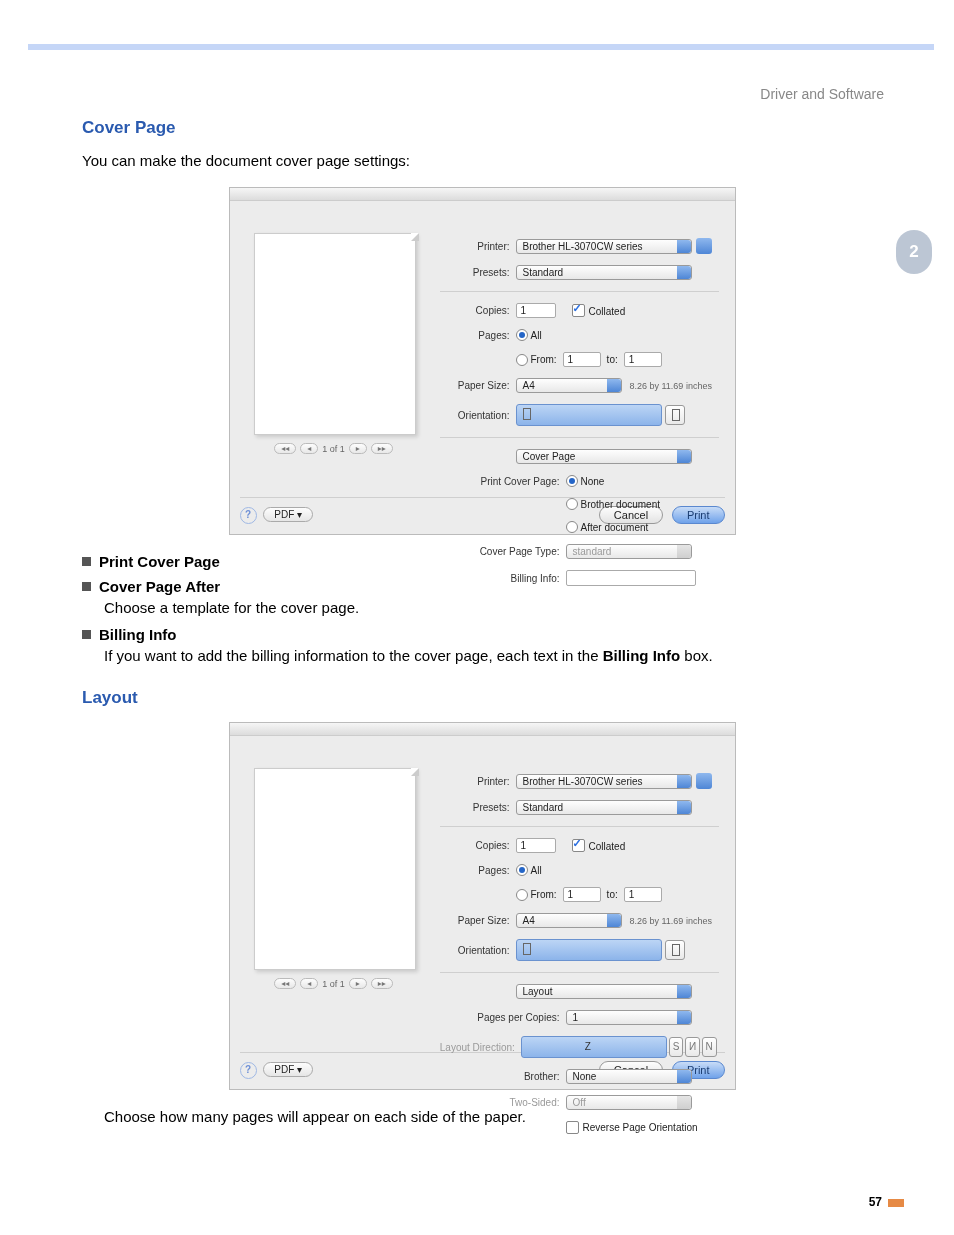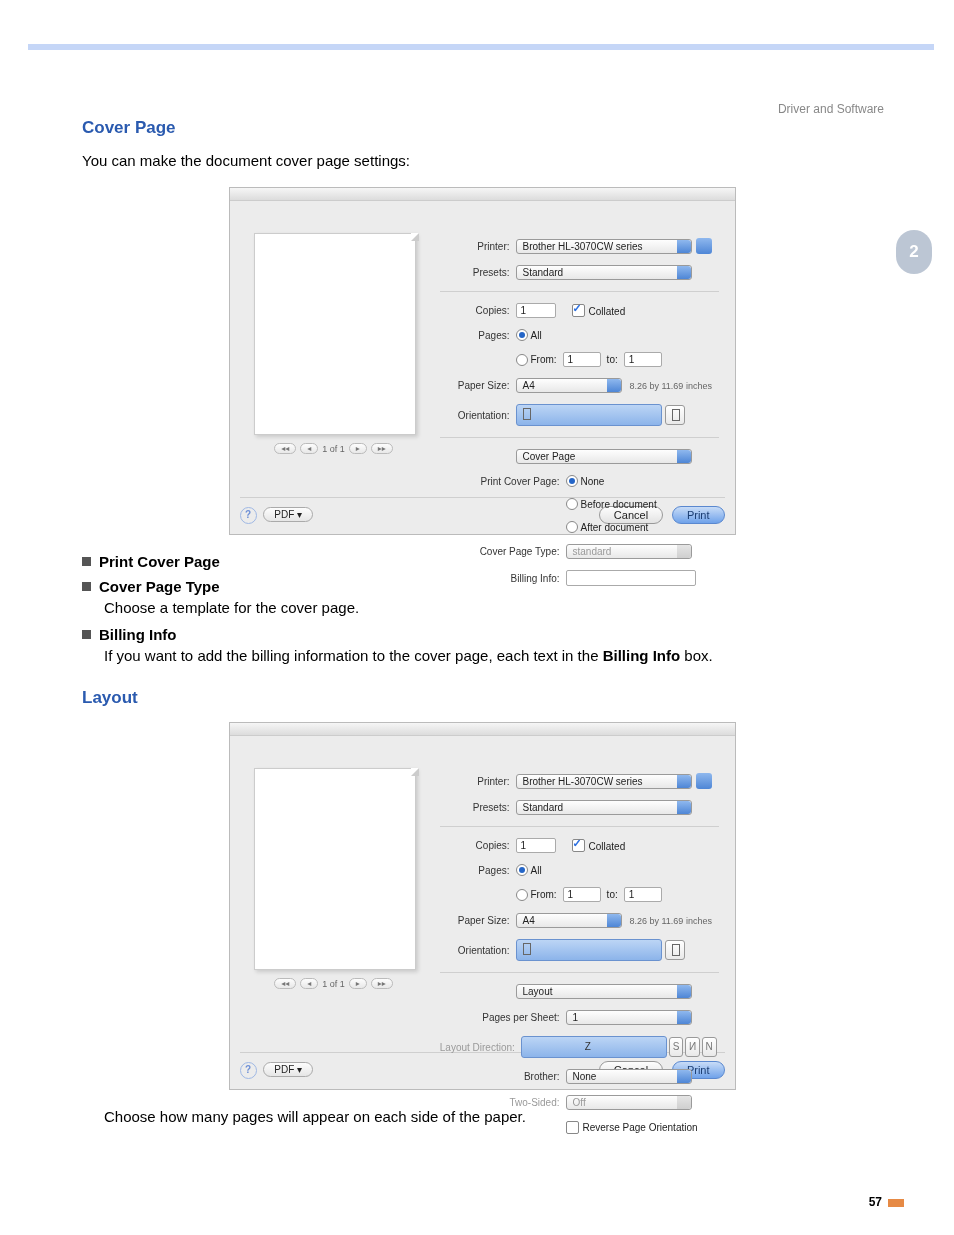--- a/index.html
+++ b/index.html
@@ -1,18 +1,18 @@
 <!DOCTYPE html>
 <html><head>
 <meta charset="utf-8">
 <style>
   body{margin:0;font-family:Arial,Helvetica,sans-serif;background:#fff;color:#000;font-size:14px}
   .page{width:954px;height:1235px;position:relative}
   .topbar{position:absolute;top:44px;left:28px;right:20px;height:6px;background:#c5d6f7}
-  .header-right{position:absolute;top:102px;right:70px;color:#888;font-size:12px}
+  .header-right{position:absolute;top:86px;right:70px;color:#888;font-size:14px}
   .tab{position:absolute;right:22px;top:230px;width:36px;height:44px;background:#bcc6d4;border-radius:18px;color:#fff;text-align:center;line-height:44px;font-size:17px;font-weight:bold}
   .content{position:absolute;left:82px;top:118px;width:800px}
   h3.sec{color:#2a5aaf;font-size:17px;margin:0 0 14px 0;font-weight:bold}
   p.lead{margin:0 0 18px 0;font-size:15px}
   .bullet{margin:8px 0 4px 0}
   .sq{display:inline-block;width:9px;height:9px;background:#555;margin-right:8px;vertical-align:1px}
   .bullet b{font-size:15px}
   .bdesc{margin:4px 0 10px 22px;font-size:15px}
   .dialog{width:485px;margin:0 auto 18px auto;background:#ececec;border:1px solid #bbb;padding:8px 10px 10px 10px;font-family:'Lucida Grande','Helvetica Neue',sans-serif;font-size:10px;color:#222;position:relative}
   .dialog .titlebar{height:12px;background:linear-gradient(#f6f6f6,#dcdcdc);margin:-8px -10px 6px -10px;border-bottom:1px solid #ccc}
@@ -118,21 +118,21 @@
             <span class="sel" style="min-width:150px"><span>Cover Page</span><span class="arrow"></span></span>
           </div>
           <div class="row">
               <span class="lab" style="width:120px">Print Cover Page:</span>
             <span class="rad on"></span>
               <span>None</span>
           </div>
           <div class="row">
               <span class="lab" style="width:120px"></span>
             <span class="rad"></span>
-              <span>Before document</span>
+              <span>Brother document</span>
           </div>
           <div class="row">
               <span class="lab" style="width:120px"></span>
             <span class="rad"></span>
               <span>After document</span>
           </div>
           <div class="row">
               <span class="lab" style="width:120px">Cover Page Type:</span>
             <span class="sel disabled" style="min-width:100px"><span class="dim">standard</span><span class="arrow"></span></span>
           </div>
@@ -148,21 +148,21 @@
           <span class="pdfbtn">PDF ▾</span>
         </div>
         <div>
           <span class="btn">Cancel</span>
           <span class="btn primary">Print</span>
         </div>
       </div>
     </div>
 
     <div class="bullet"><span class="sq"></span><b>Print Cover Page</b></div>
-    <div class="bullet"><span class="sq"></span><b>Cover Page Type</b></div>
+    <div class="bullet"><span class="sq"></span><b>Cover Page After</b></div>
     <div class="bdesc">Choose a template for the cover page.</div>
     <div class="bullet"><span class="sq"></span><b>Billing Info</b></div>
     <div class="bdesc"><span>If you want to add the billing information to the cover page, each text in the </span><b>Billing Info</b><span> box.</span></div>
 
     <h3 class="sec" style="margin-top:24px">Layout</h3>
 
     <div class="dialog">
       <div class="titlebar"></div>
       <div class="dshim2">
         <div class="preview"></div>
@@ -211,21 +211,21 @@
               <span class="lab" style="width:70px">Orientation:</span>
             <span class="orient sel"></span>
             <span class="orient"></span>
           </div>
           <div class="hr"></div>
           <div class="row">
               <span class="lab" style="width:70px"></span>
             <span class="sel" style="min-width:150px"><span>Layout</span><span class="arrow"></span></span>
           </div>
           <div class="row">
-              <span class="lab" style="width:120px">Pages per Sheet:</span>
+              <span class="lab" style="width:120px">Pages per Copies:</span>
             <span class="sel" style="min-width:100px"><span>1</span><span class="arrow"></span></span>
           </div>
           <div class="row">
               <span class="lab dim" style="width:120px">Layout Direction:</span>
             <span class="laybtn sel">Z</span>
             <span class="laybtn">S</span>
             <span class="laybtn">И</span>
             <span class="laybtn">N</span>
           </div>
           <div class="row">

